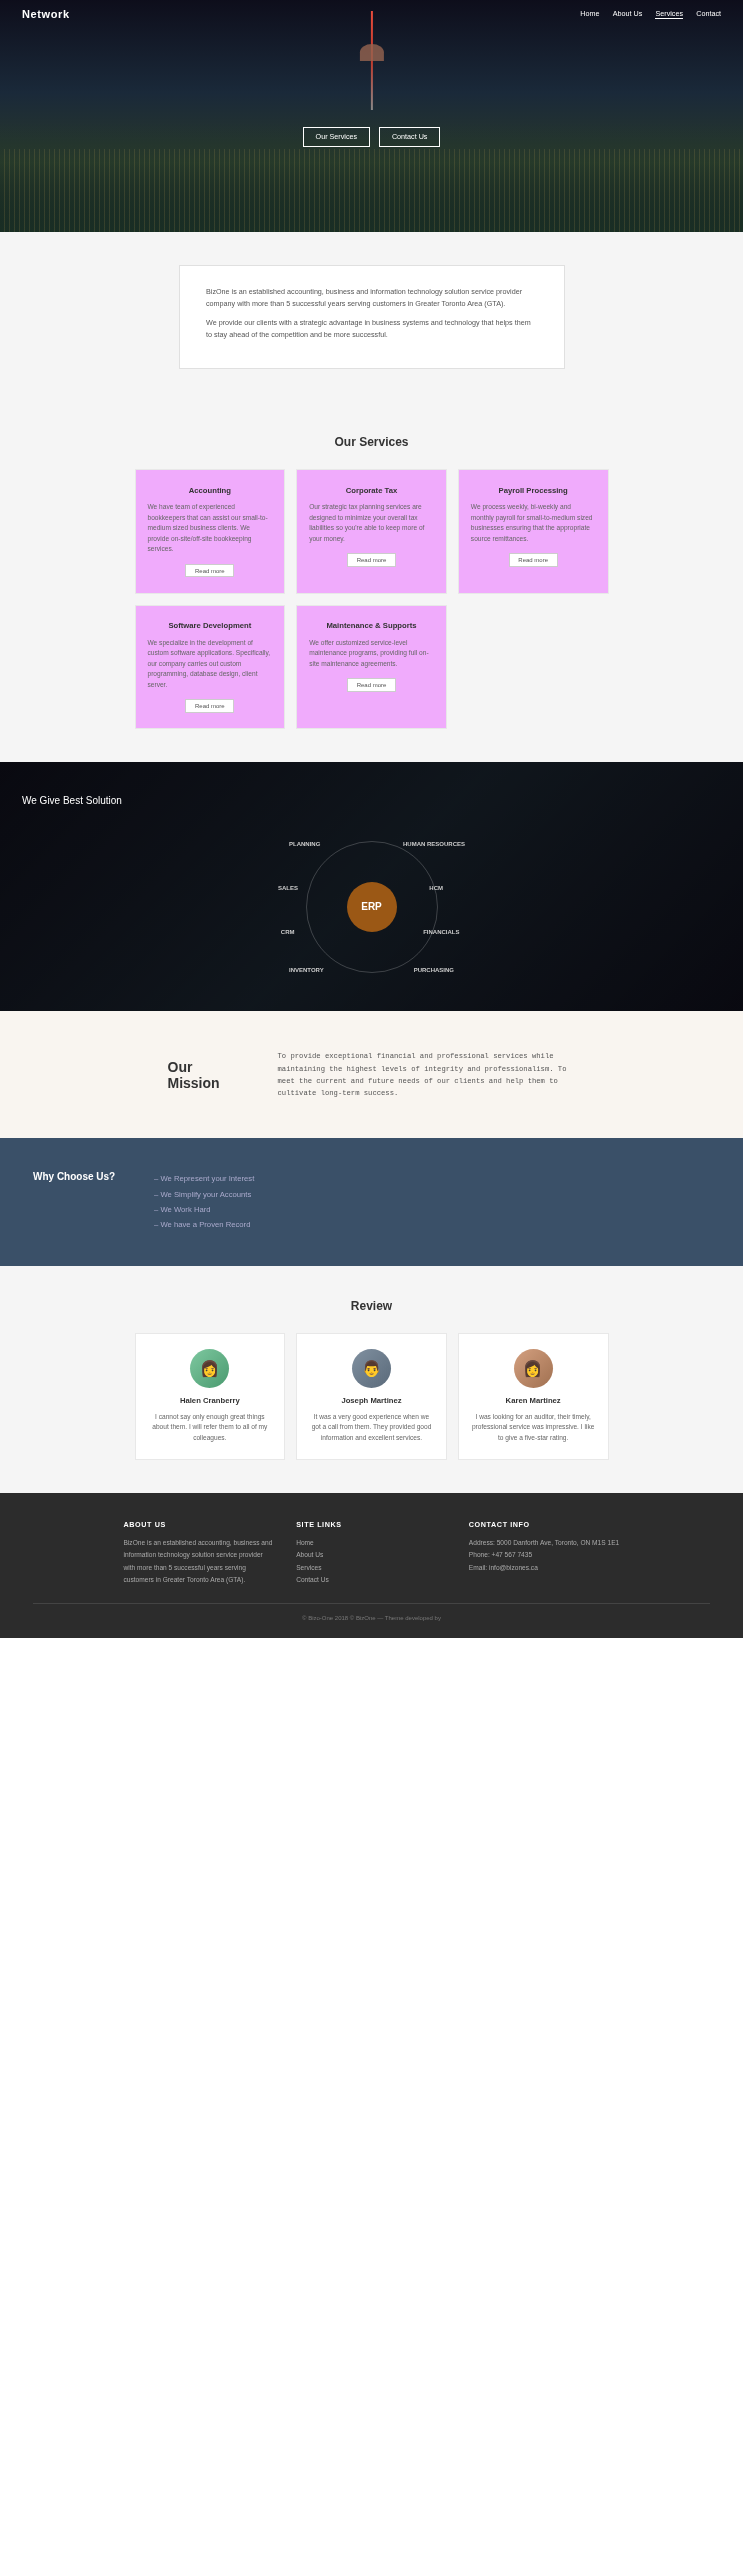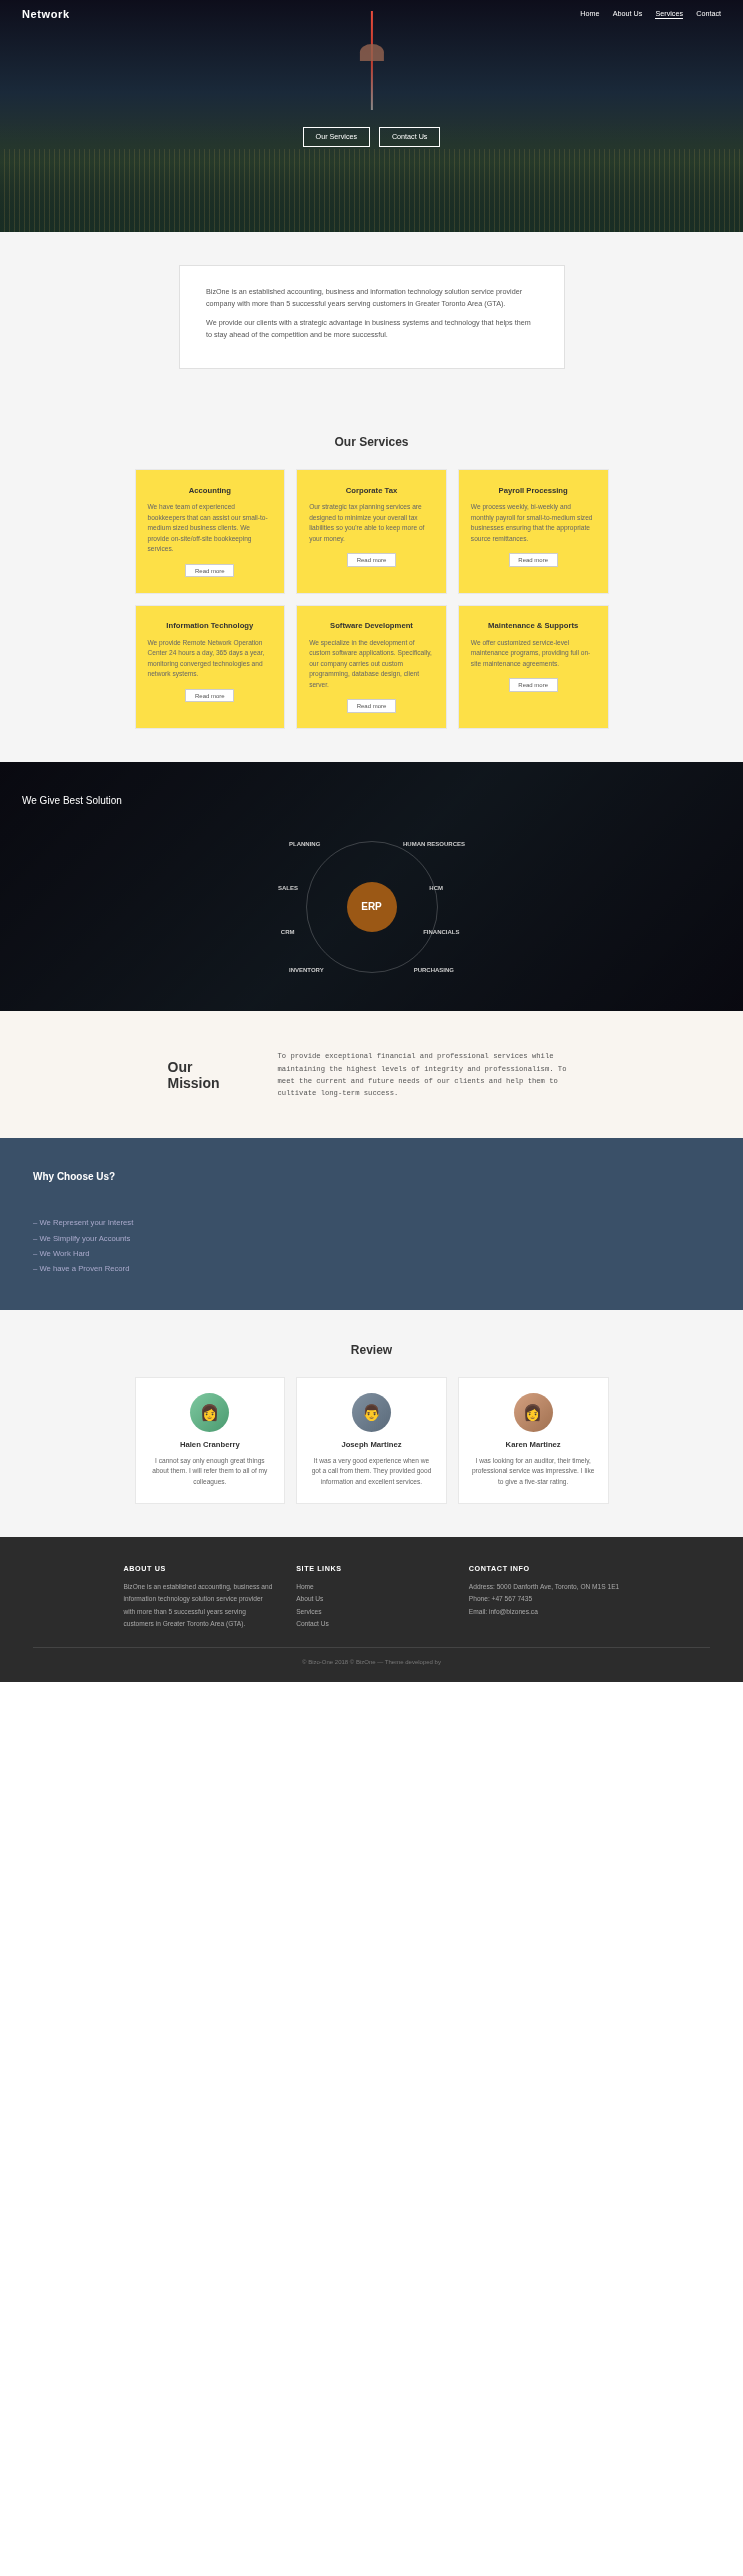--- a/index.html
+++ b/index.html
@@ -69,21 +69,21 @@
     .about-box p { font-size: 7.2px; color: #555; line-height: 1.7; margin-bottom: 6.6px; }
 
     
     .services-section { padding: 33px 22px; background: #f5f5f5; }
     .section-title { text-align: center; font-size: 12px; font-weight: bold; margin-bottom: 20px; color: #333; }
     .services-grid {
       display: grid; grid-template-columns: repeat(3, 1fr); gap: 11px;
       max-width: 474px; margin: 0 auto;
     }
     .service-card {
-      background: #fde047; border: 0.6px solid #e8e8e8;
+      background: #f0abfc; border: 0.6px solid #e8e8e8;
       padding: 15.4px 12px; text-align: left;
     }
     .service-card h3 { font-size: 7.7px; font-weight: bold; margin-bottom: 7.7px; color: #333; text-align: center; }
     .service-card p { font-size: 6.6px; color: #666; line-height: 1.6; margin-bottom: 8.8px; }
     .read-more-btn {
       border: 0.6px solid #ccc; background: #fff; color: #555;
       padding: 2.8px 8.8px; font-size: 6px; cursor: pointer; display: block; margin: 0 auto;
     }
 
     
@@ -124,21 +124,20 @@
       display: flex; align-items: center; gap: 33px; max-width: 474px; margin: 0 auto;
     }
     .mission-title { font-size: 14px; font-weight: bold; color: #333; min-width: 77px; }
     .mission-text { font-size: 7.2px; color: #555; line-height: 1.7; font-family: Liberation Mono, monospace; }
 
     
     .why-section {
       background: #3a5068; padding: 33px;
       display: flex; align-items: flex-start; gap: 33px;
       max-width: 100%;
-      flex-direction: column;
     }
     .why-title { font-size: 10px; font-weight: bold; color: #fff; min-width: 88px; }
     .why-list { list-style: none; }
     .why-list li { color: #aac; font-size: 7.7px; line-height: 2; }
     .why-list li::before { content: '– '; }
 
     
     .review-section { padding: 33px 10px; background: #f5f5f5; }
     .review-grid {
       display: grid; grid-template-columns: repeat(3, 1fr); gap: 11px;
@@ -226,25 +225,20 @@
       <p>Our strategic tax planning services are designed to minimize your overall tax liabilities so you're able to keep more of your money.</p>
       <button class="read-more-btn">Read more</button>
     </div>
 
     <div class="service-card">
       <h3>Payroll Processing</h3>
       <p>We process weekly, bi-weekly and monthly payroll for small-to-medium sized businesses ensuring that the appropriate source remittances.</p>
       <button class="read-more-btn">Read more</button>
     </div>
 
-    <div class="service-card">
-      <h3>Information Technology</h3>
-      <p>We provide Remote Network Operation Center 24 hours a day, 365 days a year, monitoring converged technologies and network systems.</p>
-      <button class="read-more-btn">Read more</button>
-    </div>
 
     <div class="service-card">
       <h3>Software Development</h3>
       <p>We specialize in the development of custom software applications. Specifically, our company carries out custom programming, database design, client server.</p>
       <button class="read-more-btn">Read more</button>
     </div>
 
     <div class="service-card">
       <h3>Maintenance &amp; Supports</h3>
       <p>We offer customized service-level maintenance programs, providing full on-site maintenance agreements.</p>

